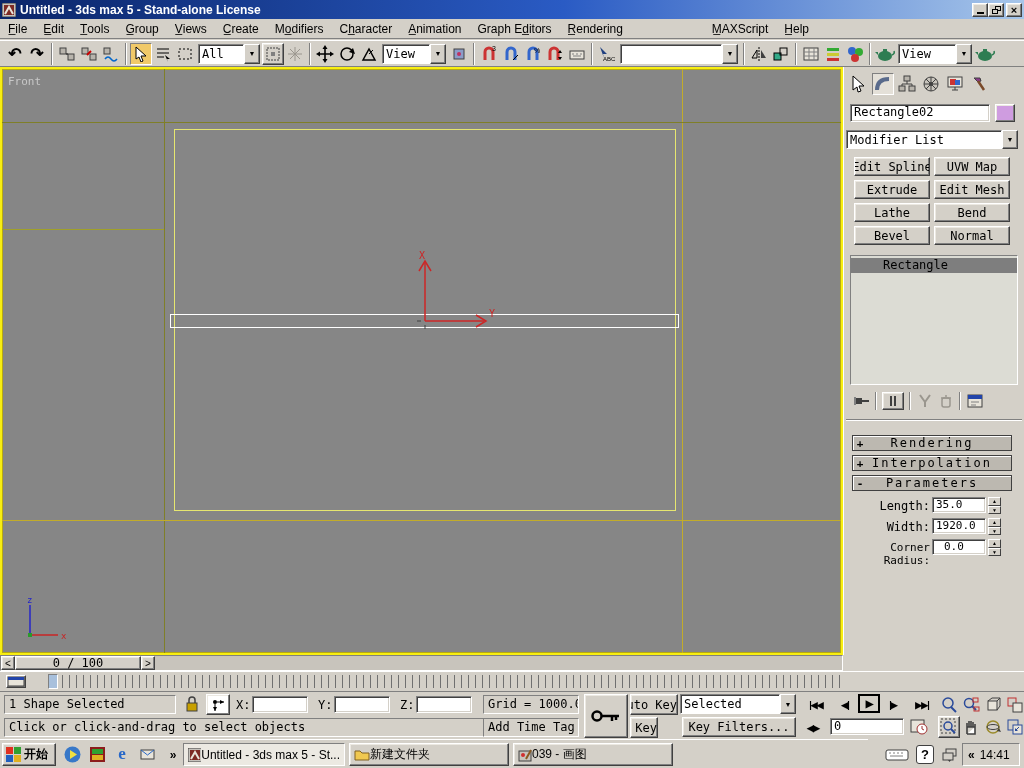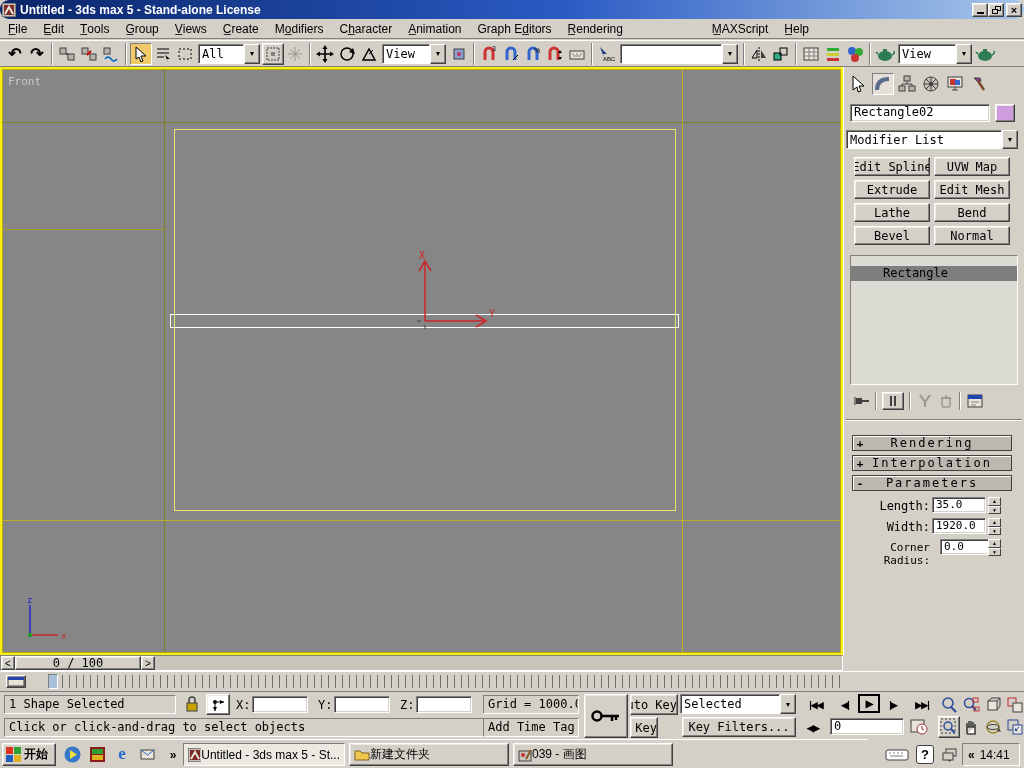--- a/index.html
+++ b/index.html
@@ -45,21 +45,21 @@
   .pb { position:absolute; height:21px; display:flex; align-items:center; justify-content:center;
         font-size:9px; font-weight:bold; letter-spacing:-1px; white-space:nowrap; }
   .task { position:absolute; top:3px; height:23px; display:flex; align-items:center; gap:0;
           font-size:12px; padding:0 4px; overflow:hidden; white-space:nowrap; }
 </style>
 </head>
 <body>
 
 <div id="screen">
 
-  <div class="abs flex" style="left:0;top:0;width:1024px;height:19px;background:linear-gradient(90deg,#0a2569,#2a5bc4 55%,#a7c6ea);padding-left:2px;border-radius:9px;">
+  <div class="abs flex" style="left:0;top:0;width:1024px;height:19px;background:linear-gradient(90deg,#0a2569,#2a5bc4 55%,#a7c6ea);padding-left:2px;">
     <span style="width:14px;height:14px;display:inline-block;">
       <svg width="14" height="14">
           <rect x="0" y="0" width="14" height="14" fill="#c6c3bd" stroke="#404040"></rect>
           <rect x="2" y="2" width="10" height="10" fill="#7d2a24"></rect>
           <path d="M3 11 L7 4 L11 11" stroke="#e8e4da" stroke-width="2" fill="none"></path>
         </svg>
     </span>
     <span style="color:#fff;font-weight:bold;font-size:12px;margin-left:4px;flex:1;">Untitled - 3ds max 5 - Stand-alone License</span>
     <span class="r ctr" style="width:16px;height:14px;">
       <span style="width:7px;height:2px;background:#000;margin-top:7px;"></span>
@@ -367,21 +367,21 @@
     <button class="modbtn r" style="left:10px;top:90px;">Edit Spline</button>
     <button class="modbtn r" style="left:90px;top:90px;">UVW Map</button>
     <button class="modbtn r" style="left:10px;top:113px;">Extrude</button>
     <button class="modbtn r" style="left:90px;top:113px;">Edit Mesh</button>
     <button class="modbtn r" style="left:10px;top:136px;">Lathe</button>
     <button class="modbtn r" style="left:90px;top:136px;">Bend</button>
     <button class="modbtn r" style="left:10px;top:159px;">Bevel</button>
     <button class="modbtn r" style="left:90px;top:159px;">Normal</button>
 
     <div class="abs s" style="left:6px;top:188px;width:168px;height:130px;background:#dcdcd4;">
-      <div class="mono" style="margin-top:10px;height:15px;background:#7e7e7e;color:#000;font-size:12px;line-height:14px;padding-left:32px;">Rectangle</div>
+      <div class="mono" style="margin-top:2px;height:15px;background:#7e7e7e;color:#000;font-size:12px;line-height:14px;padding-left:32px;">Rectangle</div>
     </div>
 
     <div class="abs flex" style="left:8px;top:324px;height:20px;gap:4px;">
       <span>
           <svg width="18" height="16">
             <rect x="3" y="5" width="7" height="6" fill="#404040"></rect>
             <path d="M10 8 H17" stroke="#404040" stroke-width="2"></path>
             <path d="M3 4 v8" stroke="#808080" stroke-width="2"></path>
           </svg>
         </span>
@@ -434,21 +434,21 @@
       <span>▲</span>
       <span>▼</span>
     </div>
     <div class="abs mono" style="left:0;top:453px;width:86px;text-align:right;font-size:12px;">Width:</div>
     <div class="abs f mono" style="left:88px;top:451px;width:54px;height:16px;font-size:11px;line-height:13px;padding-left:3px;">1920.0</div>
     <div class="abs spin" style="left:144px;top:451px;">
       <span>▲</span>
       <span>▼</span>
     </div>
     <div class="abs mono" style="left:0;top:474px;width:86px;text-align:right;font-size:11px;">Corner Radius:</div>
-    <div class="abs f mono" style="left:96px;top:472px;width:54px;height:16px;font-size:11px;line-height:13px;padding-left:3px;">0.0</div>
+    <div class="abs f mono" style="left:88px;top:472px;width:54px;height:16px;font-size:11px;line-height:13px;padding-left:11px;">0.0</div>
     <div class="abs spin" style="left:144px;top:472px;">
       <span>▲</span>
       <span>▼</span>
     </div>
   </div>
 
   <div class="abs" style="left:0;top:655px;width:1024px;height:16px;">
     <div class="abs s" style="left:0;top:0;width:843px;height:16px;background:#c8c4bc;">
       <span class="abs r ctr" style="left:0;top:0;width:14px;height:14px;font-size:10px;">&lt;</span>
       <span class="abs r ctr mono" style="left:14px;top:0;width:126px;height:14px;font-size:12px;">0 / 100</span>

